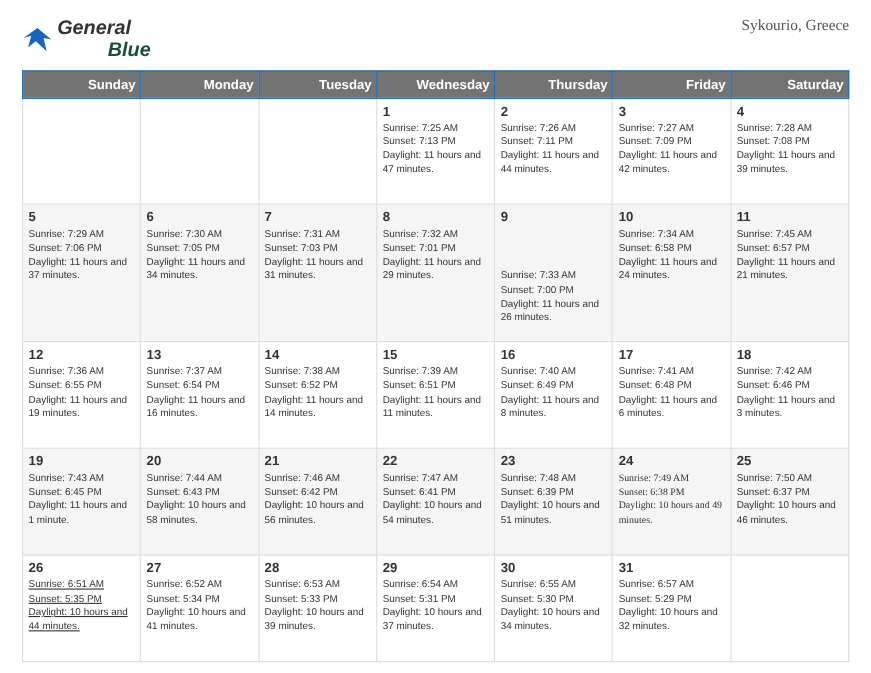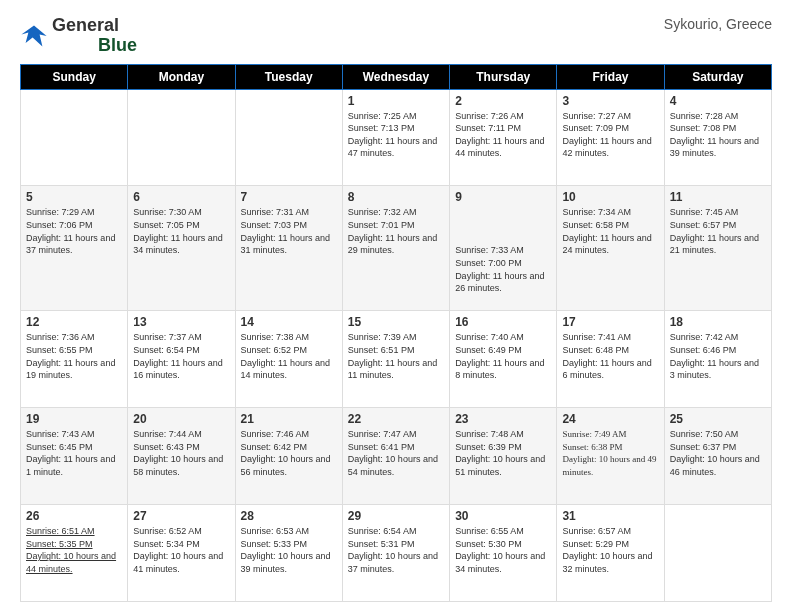--- a/index.html
+++ b/index.html
@@ -25,53 +25,55 @@
     }
     .logo {
       display: flex;
       align-items: center;
       gap: 4px;
     }
     .logo-text {
       font-size: 18px;
       font-weight: bold;
       line-height: 1.1;
+      font-style: italic;
     }
     .logo-text .general { color: #333; }
     .logo-text .blue { color: #14532d; margin-left: 46px; }
     .logo-bird {
       width: 28px;
       height: 28px;
     }
     .title-block {
       text-align: right;
     }
     .month-title {
       font-size: 32px;
       color: #333;
       font-weight: 300;
     }
     .location {
       font-size: 14px;
       color: #555;
+      font-family: Liberation Serif, serif;
     }
     .calendar {
       flex: 1;
       border: 1px solid #ccc;
       border-collapse: collapse;
       width: 100%;
       table-layout: fixed;
     }
     .calendar thead tr th {
-      background: #000000;
+      background: #737373;
       color: #fff;
       font-size: 12px;
       font-weight: bold;
       padding: 5px 4px;
-      text-align: center;
+      text-align: right;
       border: 1px solid #1a6fc4;
     }
     .calendar tbody tr td {
       vertical-align: top;
       padding: 4px 5px;
       border: 1px solid #ddd;
       font-size: 9.5px;
       color: #333;
       height: 88px;
     }

